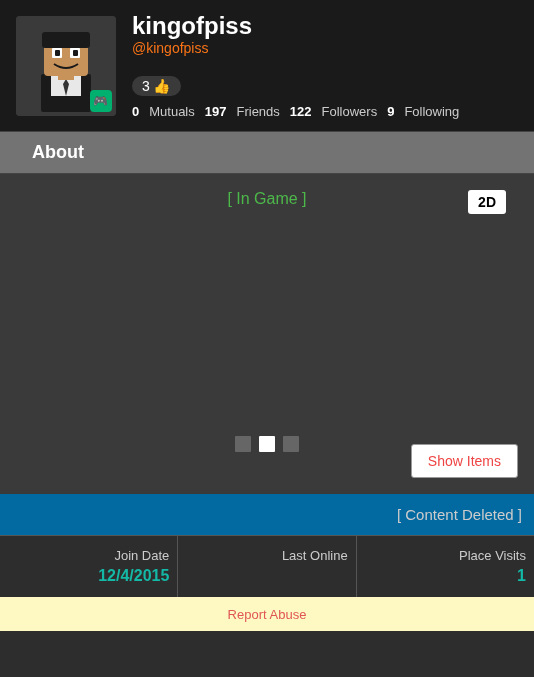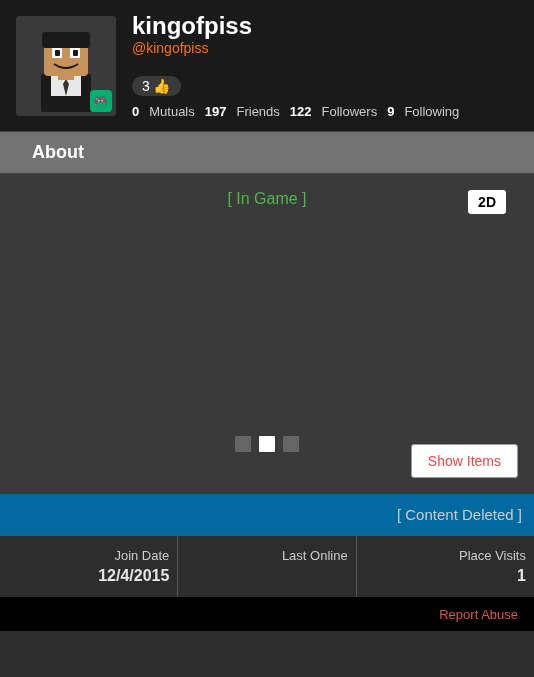--- a/index.html
+++ b/index.html
@@ -186,27 +186,27 @@
       border-right: none;
     }
     .stat-cell-label {
       font-size: 13px;
       color: #ccc;
       margin-bottom: 4px;
     }
     .stat-cell-value {
       font-size: 16px;
       font-weight: bold;
-      color: #e5e5e5;
+      color: #14b8a6;
     }
 
     
     .report-row {
-      background: #000000;
-      text-align: right;
+      background: #fef9c3;
+      text-align: center;
       padding: 8px 16px;
     }
     .report-link {
       color: #e05555;
       font-size: 13px;
       cursor: pointer;
       text-decoration: none;
     }
   </style>
 </head>

